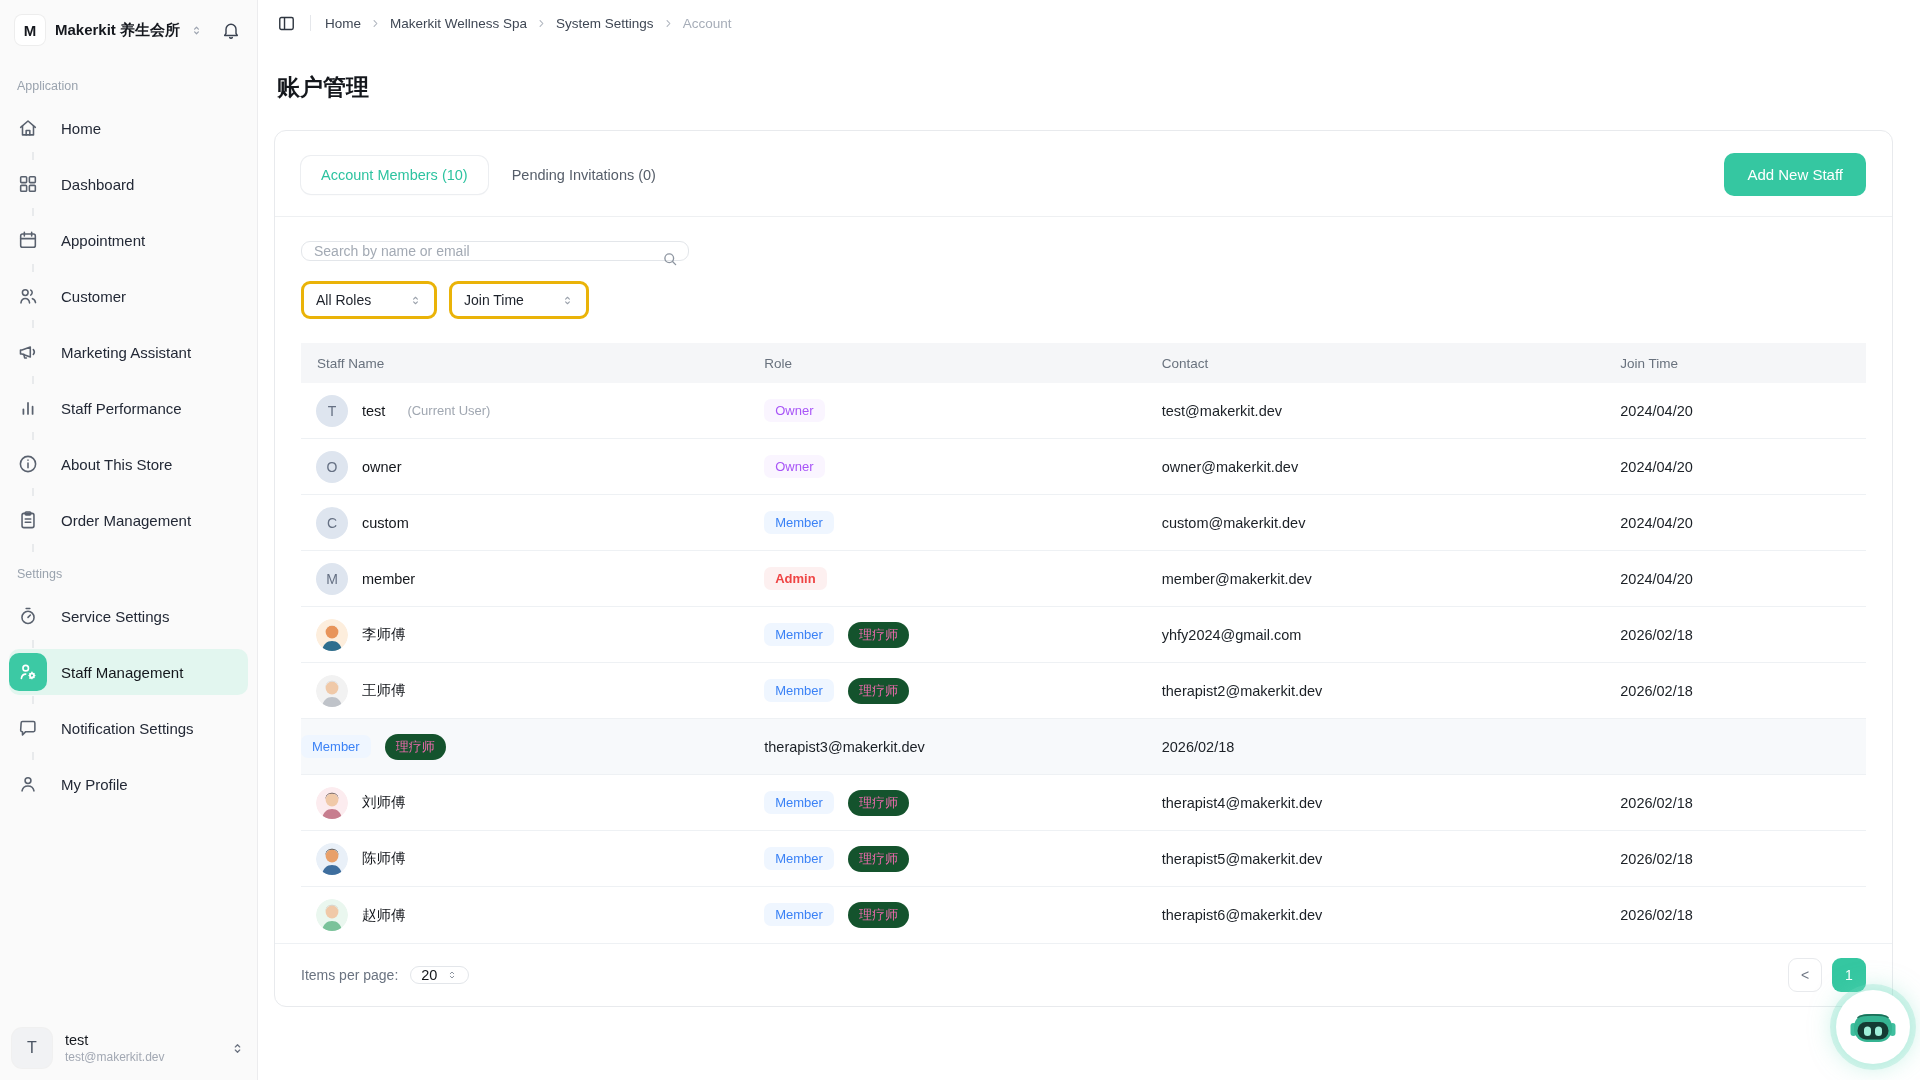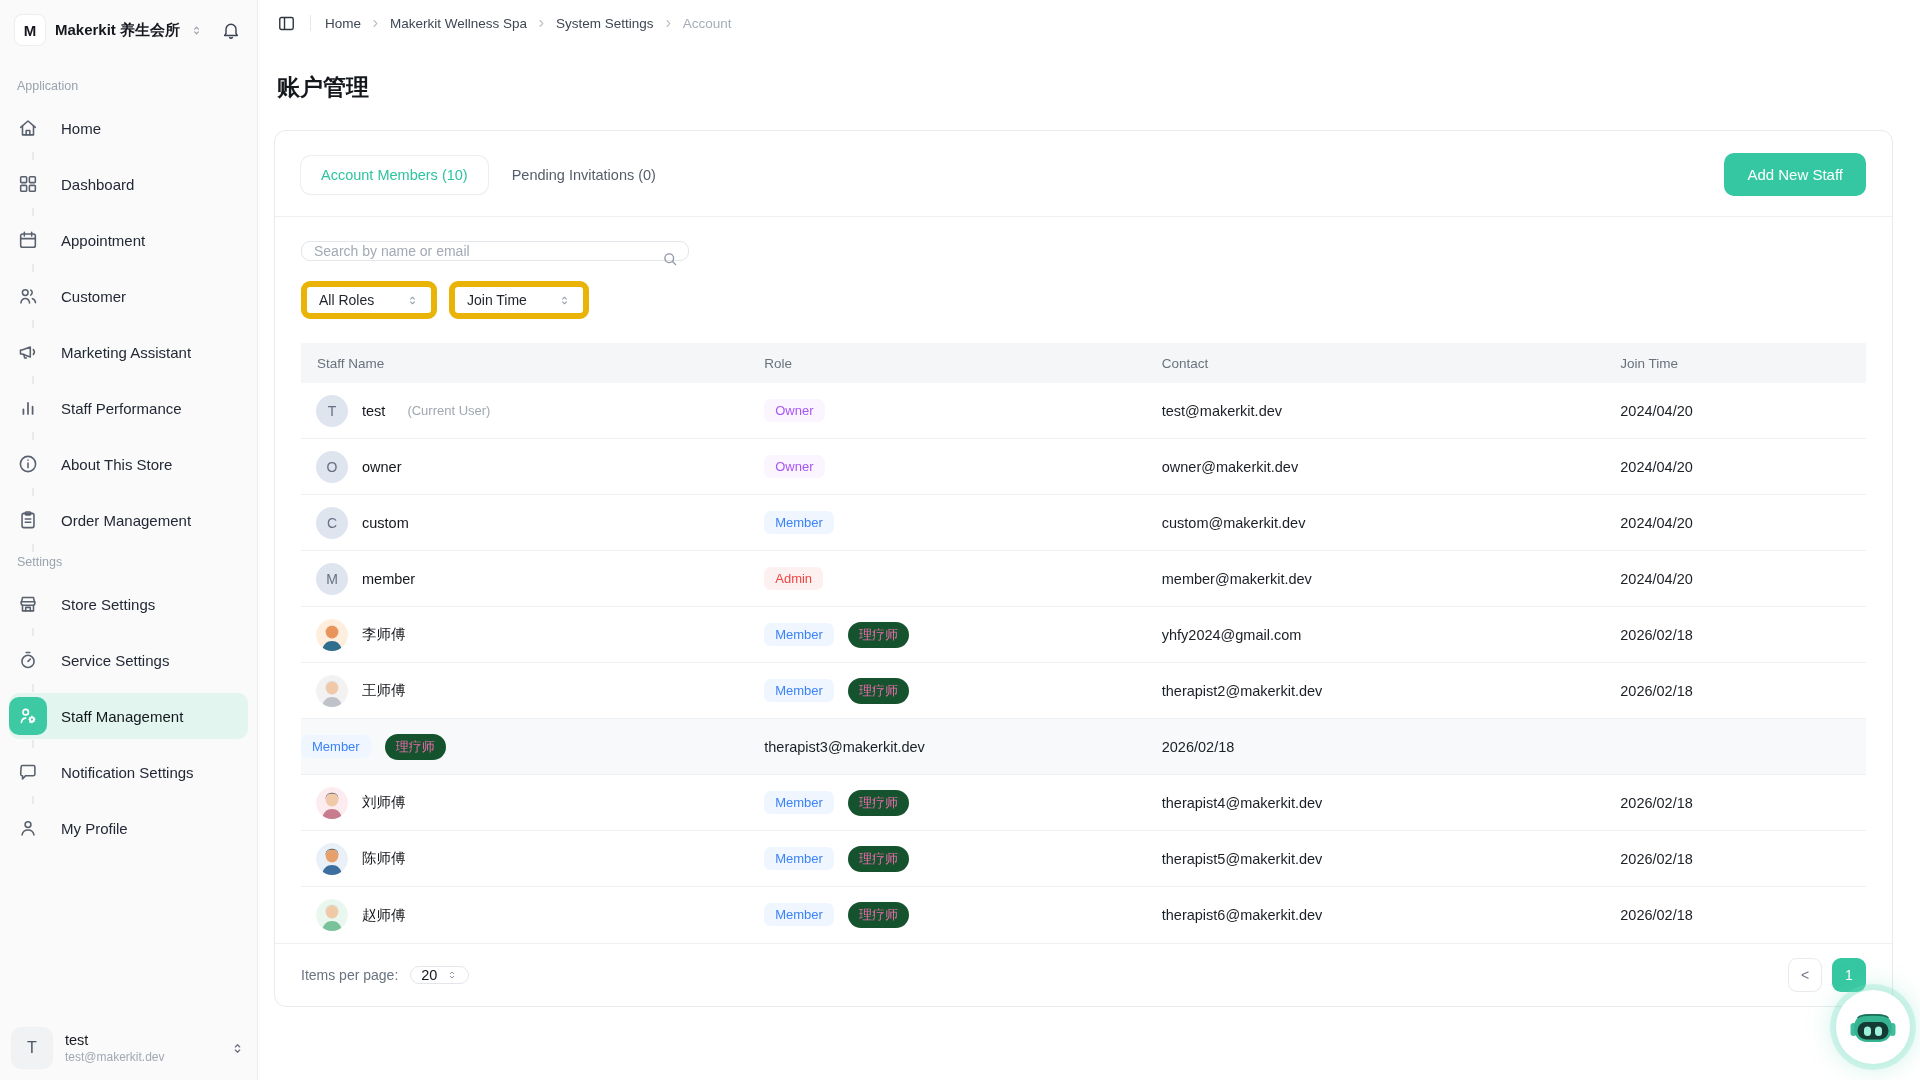--- a/index.html
+++ b/index.html
@@ -21,21 +21,21 @@
     box-shadow:0 0 0 1px rgba(0,0,0,.05);
     display:flex; align-items:center; justify-content:center;
     font-size:15px; font-weight:700; color:#15181e;
   }
   .brand-name { font-size:15px; font-weight:600; color:#15181e; }
   .sb-head .updown { color:#9ca3af; }
   .bell { margin-left:auto; color:#3a4250; }
 
   .nav { margin-top:34px; padding:0 9px; }
   .nav-section-label { font-size:12.5px; color:#9aa3ae; margin:0 0 12px 8px; }
-  .nav-section + .nav-section .nav-section-label { margin-top:12px; }
+  .nav-section + .nav-section .nav-section-label { margin-top:24px; }
   .nav-item {
     display:flex; align-items:center; height:46px; margin-bottom:10px;
     border-radius:10px; cursor:pointer; position:relative;
   }
   .nav-item:not(.last)::after {
     content:""; position:absolute; left:23px; top:100%; margin-top:1px;
     width:1.5px; height:8px; background:#e8eaec;
   }
   .icon-slot { width:38px; height:38px; flex:none; display:flex; align-items:center; justify-content:center; color:#59616e; }
   .nav-label { margin-left:14px; font-size:15px; color:#232936; }
@@ -90,21 +90,21 @@
   .search-wrap { position:relative; width:388px; }
   .search-input {
     width:100%; height:20px; border:1px solid #e3e6ea; border-radius:9px;
     padding:0 36px 0 12px; font-size:14px; font-family:inherit; color:#14171c; outline:none;
   }
   .search-input::placeholder { color:#a3aab4; }
   .search-icon { position:absolute; right:10px; top:9px; color:#8d95a0; }
 
   .filters { padding:20px 26px 0; display:flex; gap:12px; }
   .select-box {
-    height:38px; border:6px solid #eab308; border-radius:9px; background:#fff;
+    height:38px; border:3px solid #eab308; border-radius:9px; background:#fff;
     display:flex; align-items:center; justify-content:space-between;
     padding:0 12px; font-size:14px; color:#1d222b; cursor:pointer;
   }
   .select-roles { width:136px; }
   .select-sort  { width:140px; }
   .select-box .updown { color:#9aa1ab; }
 
   .table { margin:24px 26px 0; }
   .thead, .trow {
     display:grid;
@@ -120,21 +120,21 @@
   .avatar-letter {
     width:32px; height:32px; border-radius:50%; background:#dee5ef; color:#657083;
     display:flex; align-items:center; justify-content:center; font-size:14px; flex:none;
   }
   .avatar-img { width:32px; height:32px; border-radius:50%; overflow:hidden; flex:none; }
   .staff-name { font-weight:500; color:#14171c; }
   .name-note { font-size:13px; color:#a0a7b1; margin-left:8px; font-weight:400; }
   .badge { display:inline-block; font-size:13px; padding:4px 11px; border-radius:7px; }
   .badge.owner  { color:#a855f7; background:#faf5ff; }
   .badge.member { color:#3b82f6; background:#eff6ff; }
-  .badge.admin  { color:#ef4444; background:#fdf0f0; }
+  .badge.admin  { color:#ef4444; background:#fdf0f0;font-weight:bold; }
   .badge.therapist { color:#ef6aae; background:#14532d; border-radius:999px; margin-left:10px; }
 
   .card-foot {
     border-top:1px solid #eef1f4; display:flex; align-items:center;
     justify-content:space-between; padding:14px 26px;
   }
   .foot-left { display:flex; align-items:center; }
   .foot-label { font-size:14px; color:#6a7380; }
   .pp-stepper {
     margin-left:12px; height:18px; border:1px solid #e3e6ea; border-radius:9px;
@@ -276,31 +276,20 @@
               <path d="M9 11h6M9 14.5h6"></path>
             </svg>
         </span>
         <span class="nav-label">Order Management</span>
       </div>
     </div>
 
     <div class="nav-section">
       <div class="nav-section-label">Settings</div>
 
-      <div class="nav-item">
-        <span class="icon-slot">
-          <svg width="22" height="22" viewBox="0 0 24 24" fill="none" stroke="currentColor" stroke-width="1.7" stroke-linecap="round" stroke-linejoin="round">
-              <path d="M5 9.5 6 5h12l1 4.5"></path>
-              <path d="M4.5 9.5h15v1.6a2.2 2.2 0 0 1-2.2 2.2H6.7a2.2 2.2 0 0 1-2.2-2.2z"></path>
-              <path d="M6 13.3v6.2h12v-6.2"></path>
-              <path d="M9.5 19.5v-3.8h5v3.8"></path>
-            </svg>
-        </span>
-        <span class="nav-label">Store Settings</span>
-      </div>
 
       <div class="nav-item">
         <span class="icon-slot">
           <svg width="22" height="22" viewBox="0 0 24 24" fill="none" stroke="currentColor" stroke-width="1.7" stroke-linecap="round">
               <circle cx="12" cy="13.5" r="6.6"></circle>
               <path d="M10 3.8h4"></path>
               <path d="M12 13.5l2.6-2.6"></path>
             </svg>
         </span>
         <span class="nav-label">Service Settings</span>

